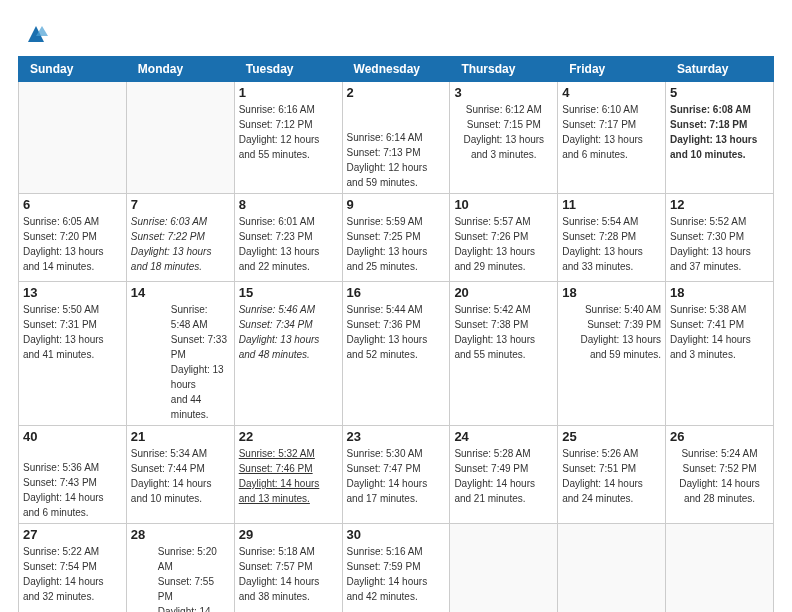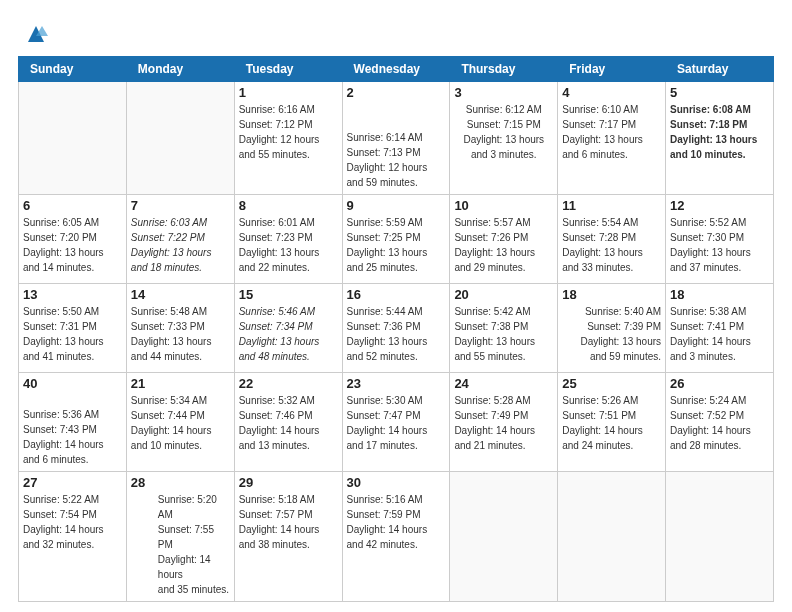--- a/index.html
+++ b/index.html
@@ -227,21 +227,21 @@
         <tr>
           <td>
             <span class="day-num">13</span>
             <div class="day-info" style="white-space: pre-line;">Sunrise: 5:50 AM
 Sunset: 7:31 PM
 Daylight: 13 hours
 and 41 minutes.</div>
           </td>
           <td>
             <span class="day-num">14</span>
-            <div class="day-info" style="white-space: pre-line;">Sunrise: 5:48 AM
+            <div class="day-info" style="white-space: pre-line; margin-left: 40px;">Sunrise: 5:48 AM
 Sunset: 7:33 PM
 Daylight: 13 hours
 and 44 minutes.</div>
           </td>
           <td>
             <span class="day-num">15</span>
             <div class="day-info" style="white-space: pre-line; font-style: italic;">Sunrise: 5:46 AM
 Sunset: 7:34 PM
 Daylight: 13 hours
 and 48 minutes.</div>
@@ -285,21 +285,21 @@
           </td>
           <td>
             <span class="day-num">21</span>
             <div class="day-info" style="white-space: pre-line;">Sunrise: 5:34 AM
 Sunset: 7:44 PM
 Daylight: 14 hours
 and 10 minutes.</div>
           </td>
           <td>
             <span class="day-num">22</span>
-            <div class="day-info" style="white-space: pre-line;">Sunrise: 5:32 AM
+            <div class="day-info" style="white-space: pre-line; text-decoration: underline;">Sunrise: 5:32 AM
 Sunset: 7:46 PM
 Daylight: 14 hours
 and 13 minutes.</div>
           </td>
           <td>
             <span class="day-num">23</span>
             <div class="day-info" style="white-space: pre-line;">Sunrise: 5:30 AM
 Sunset: 7:47 PM
 Daylight: 14 hours
 and 17 minutes.</div>
@@ -313,21 +313,21 @@
           </td>
           <td>
             <span class="day-num">25</span>
             <div class="day-info" style="white-space: pre-line;">Sunrise: 5:26 AM
 Sunset: 7:51 PM
 Daylight: 14 hours
 and 24 minutes.</div>
           </td>
           <td>
             <span class="day-num">26</span>
-            <div class="day-info" style="white-space: pre-line;">Sunrise: 5:24 AM
+            <div class="day-info" style="white-space: pre-line; text-align: center;">Sunrise: 5:24 AM
 Sunset: 7:52 PM
 Daylight: 14 hours
 and 28 minutes.</div>
           </td>
         </tr>
         <tr>
           <td>
             <span class="day-num">27</span>
             <div class="day-info" style="white-space: pre-line;">Sunrise: 5:22 AM
 Sunset: 7:54 PM

